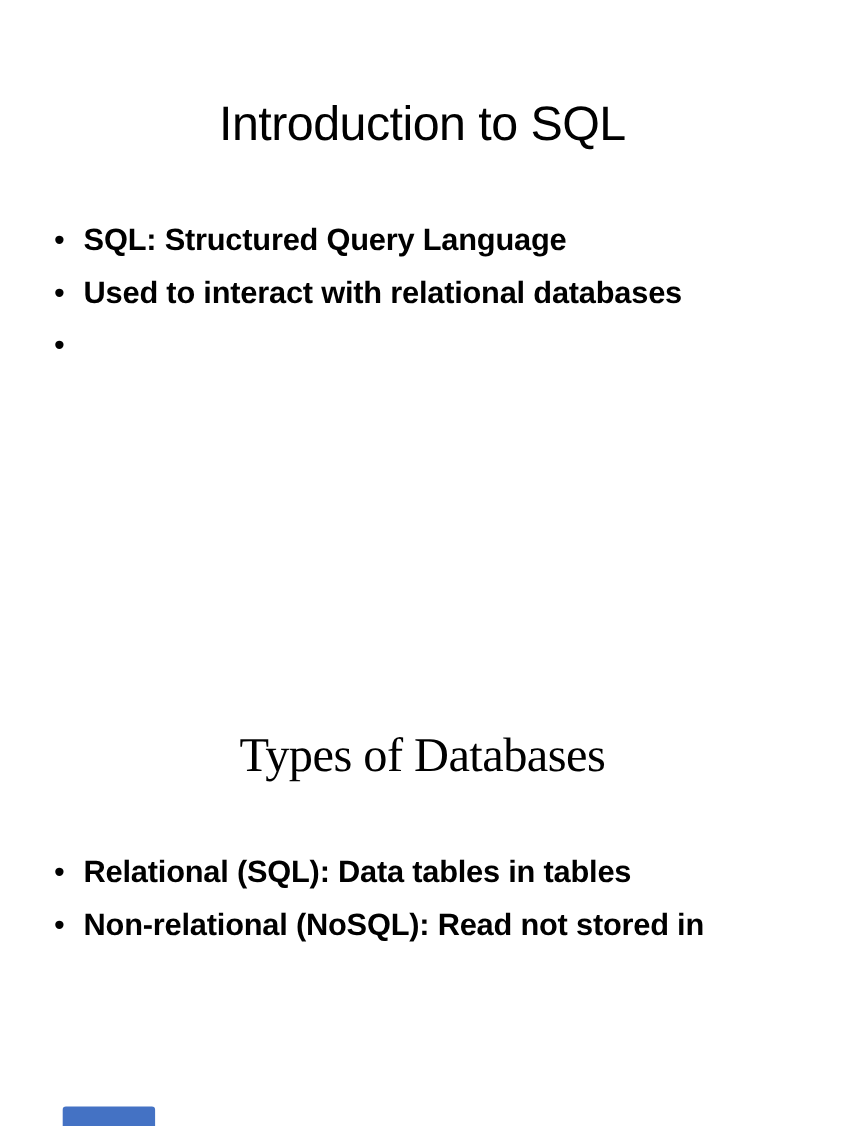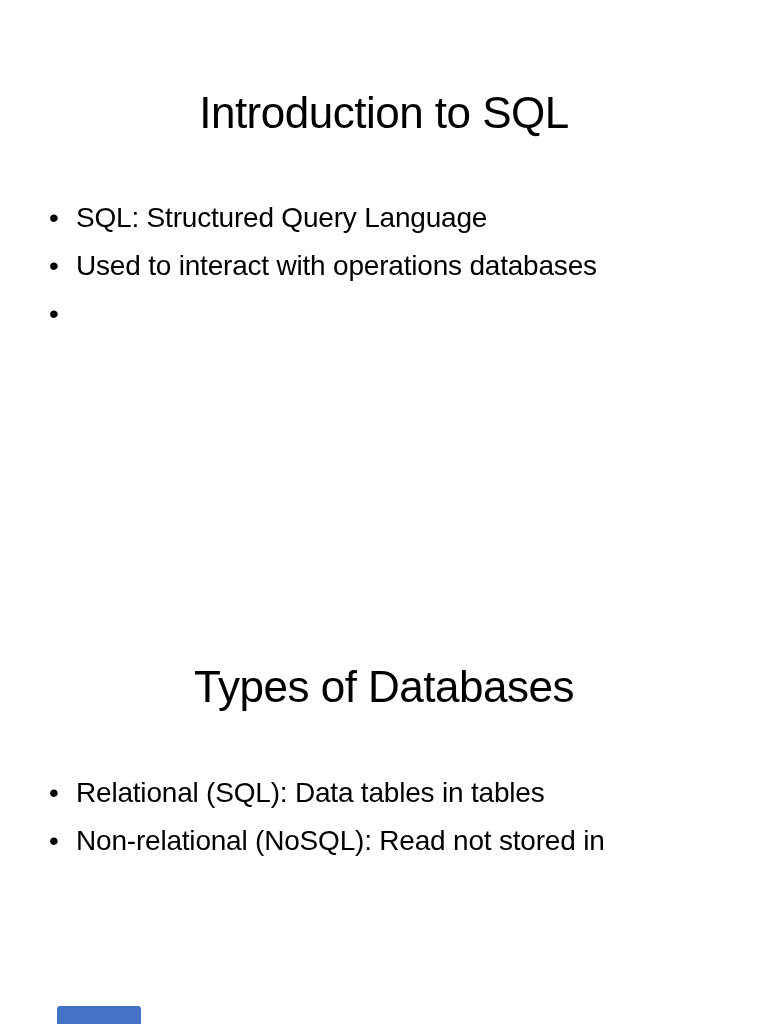--- a/index.html
+++ b/index.html
@@ -22,21 +22,21 @@
     left: 0;
     right: 0;
     text-align: center;
     font-size: 44px;
     line-height: 56px;
     font-weight: 400;
     letter-spacing: -0.5px;
     white-space: nowrap;
   }
   .title-1 { top: 43px; }
-  .title-2 { top: 617px; }
+  .title-2 { top: 617px; font-family: Liberation Serif, serif; }
 
   .bullet-list {
     position: absolute;
     left: 48px;
     width: 640px;
     list-style: none;
     margin: 0;
     padding: 0;
   }
   .list-1 { top: 186px; }
@@ -50,21 +50,21 @@
     line-height: 38px;
     letter-spacing: -0.2px;
   }
   .bullet-marker {
     position: absolute;
     left: 1px;
     top: 0;
     font-size: 28px;
     line-height: 38px;
   }
-  .bullet-line { display: block; }
+  .bullet-line { display: block; font-weight: bold; }
 
   .next-slide-fragment {
     position: absolute;
     left: 57px;
     top: 993px;
     width: 84px;
     height: 31px;
     border-radius: 3px 3px 0 0;
   }
 </style>
@@ -76,21 +76,21 @@
   <section>
     <h1 class="slide-title title-1">Introduction to SQL</h1>
 
     <ul class="bullet-list list-1">
       <li class="bullet-item">
         <span class="bullet-marker">•</span>
         <span class="bullet-line">SQL: Structured Query Language</span>
       </li>
       <li class="bullet-item">
         <span class="bullet-marker">•</span>
-        <span class="bullet-line">Used to interact with operations databases</span>
+        <span class="bullet-line">Used to interact with relational databases</span>
       </li>
       <li class="bullet-item">
         <span class="bullet-marker">•</span>
       </li>
     </ul>
   </section>
 
   <section>
     <h1 class="slide-title title-2">Types of Databases</h1>
 

